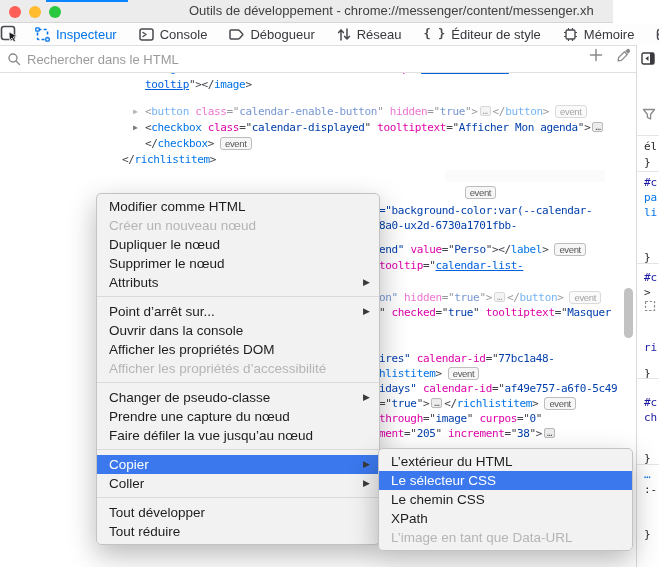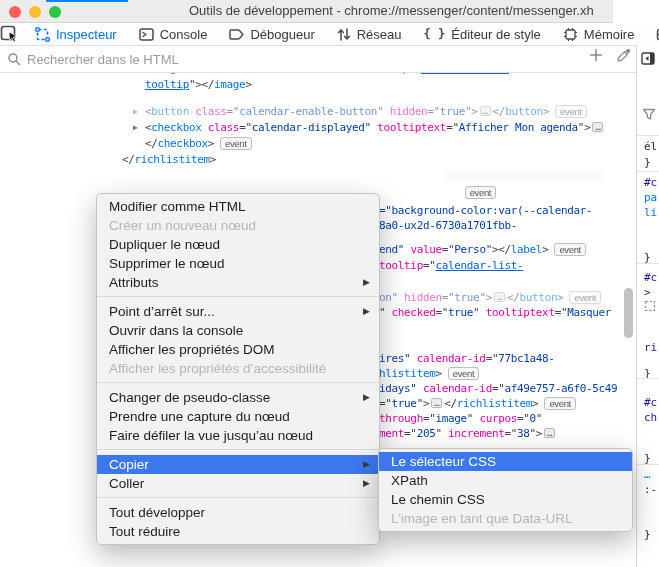--- a/index.html
+++ b/index.html
@@ -271,19 +271,20 @@
       <div class="menu-item"><span>Prendre une capture du nœud</span></div>
       <div class="menu-item"><span>Faire défiler la vue jusqu’au nœud</span></div>
       <div class="menu-sep"></div>
       <div class="menu-item hl"><span>Copier</span><span class="sub-arrow">▶</span></div>
       <div class="menu-item"><span>Coller</span><span class="sub-arrow">▶</span></div>
       <div class="menu-sep"></div>
       <div class="menu-item"><span>Tout développer</span></div>
       <div class="menu-item"><span>Tout réduire</span></div>
     </div>
   <div class="menu" id="sub-menu">
+      <div class="menu-item"><span>L’extérieur du HTML</span></div>
       <div class="menu-item hl"><span>Le sélecteur CSS</span></div>
+      <div class="menu-item"><span>Le chemin CSS</span></div>
       <div class="menu-item"><span>XPath</span></div>
-      <div class="menu-item"><span>Le chemin CSS</span></div>
       <div class="menu-item disabled"><span>L’image en tant que Data-URL</span></div>
     </div>
 
 </div>
 
 </body></html>

